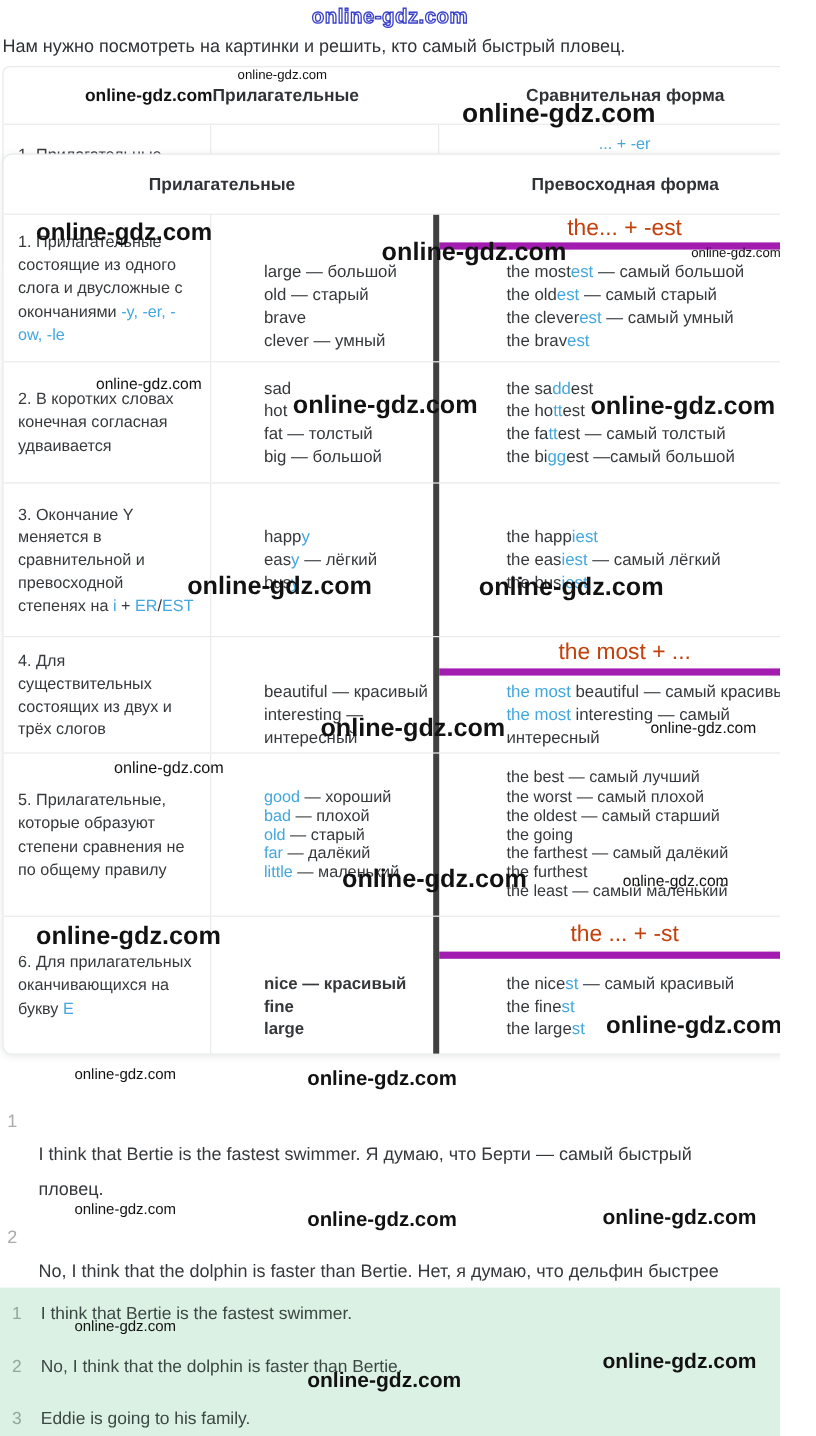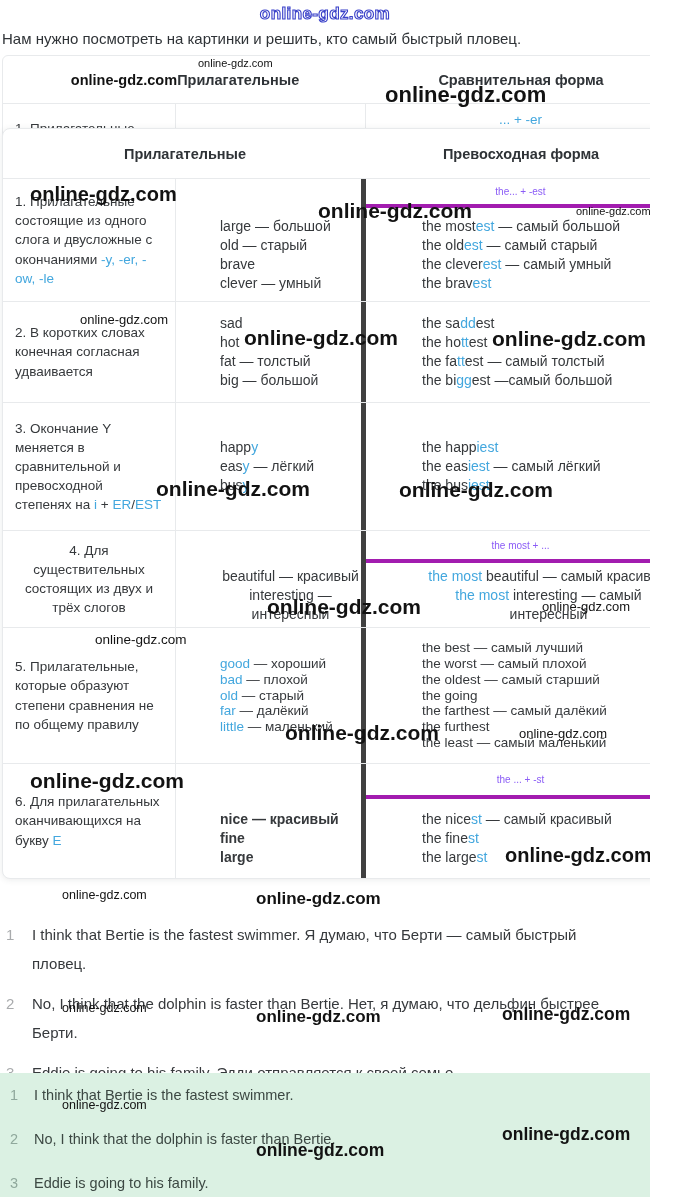--- a/index.html
+++ b/index.html
@@ -35,32 +35,32 @@
   .t1c3{flex:1;display:flex;justify-content:center;align-items:flex-start;padding-top:8px;font-size:13.5px;}
 
   .trow{display:flex;border-bottom:1px solid #e8eaec;box-sizing:border-box;}
   .trow:last-child{border-bottom:none;}
   .cell{box-sizing:border-box;}
   .c1{width:173px;border-right:1px solid #e8eaec;padding:8px 12px;display:flex;flex-direction:column;
       justify-content:center;font-size:13.5px;line-height:1.42;}
   .c2{width:190px;border-right:5px solid #404040;display:flex;flex-direction:column;justify-content:center;
       padding-left:44px;font-size:14px;line-height:19px;}
   .c3{flex:1;display:flex;flex-direction:column;}
-  .c3-formula{border-bottom:4px solid #a21caf;display:flex;align-items:center;justify-content:center;
-              font-size:10px;flex:none;box-sizing:border-box;color:#8b5cf6;}
+  .c3-formula{border-bottom:6px solid #a21caf;display:flex;align-items:center;justify-content:center;
+              font-size:19px;flex:none;box-sizing:border-box;color:#c2410c;}
   .c3-content{flex:1;display:flex;flex-direction:column;justify-content:center;padding-left:56px;
               font-size:14px;line-height:19px;}
   .tight.trow .c2,.tight.trow .c3-content{line-height:15.8px;font-size:13.5px;}
   .accent{color:#43a7de;}
 
   
   .tasks{position:absolute;top:920px;left:6px;width:660px;z-index:3;}
   .task{display:flex;margin-bottom:11px;font-size:15px;line-height:29px;color:#36393c;}
   .task .num{width:26px;flex:none;color:#a9abad;}
-  .task .txt{width:590px;}
+  .task .txt{width:590px;margin-top:28px;}
 
   
   .answers{position:absolute;top:1073px;left:0;width:680px;height:124px;background:#dbf1e3;
            z-index:3;box-sizing:border-box;padding-top:12px;}
   .ans{display:flex;margin:0 0 23px;font-size:14.5px;line-height:21px;color:#3c4843;padding-left:10px;}
   .ans .num{width:24px;flex:none;color:#8fa89c;}
 </style>
 </head>
 <body>
 
@@ -144,21 +144,21 @@
             <div class="line"><span>bus</span><span class="accent">y</span></div>
           </div>
           <div class="cell c3">
             <div class="c3-content">
               <div class="line"><span>the happ</span><span class="accent">iest</span></div>
               <div class="line"><span>the eas</span><span class="accent">iest</span><span> — самый лёгкий</span></div>
               <div class="line"><span>the bus</span><span class="accent">iest</span></div>
             </div>
           </div>
         </div>
-        <div class="trow" style="height: 97px; text-align: center;">
+        <div class="trow" style="height: 97px;">
           <div class="cell c1">
             <div><span>4. Для существительных состоящих из двух и трёх слогов</span></div>
           </div>
           <div class="cell c2" style="padding-top: 32px;">
             <div class="line"><span>beautiful — красивый</span></div>
             <div class="line"><span>interesting — интересный</span></div>
           </div>
           <div class="cell c3">
             <div class="c3-formula" style="height: 32px;">the most + ...</div>
             <div class="c3-content">

